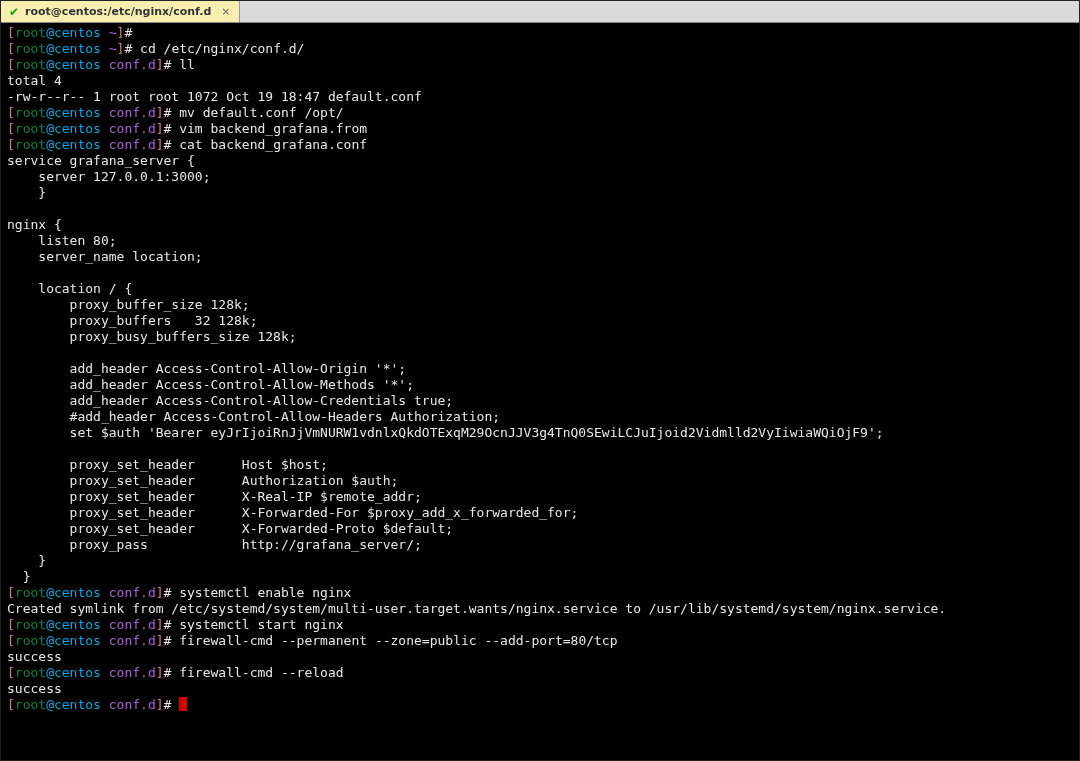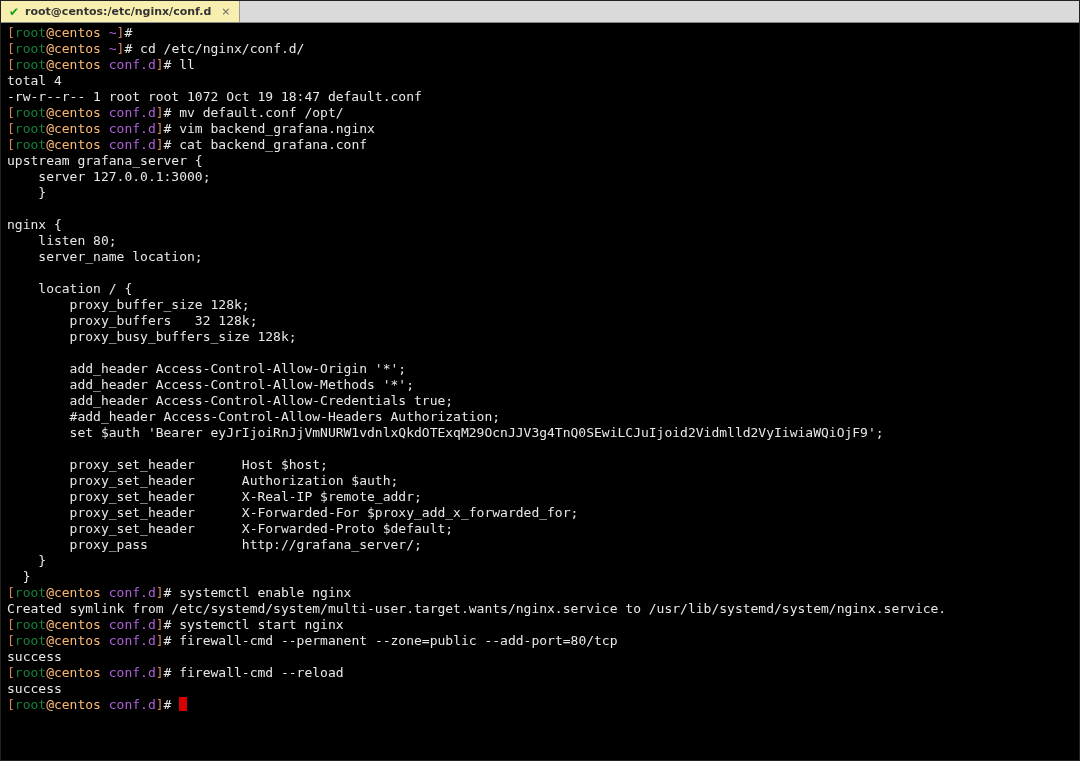--- a/index.html
+++ b/index.html
@@ -7,21 +7,21 @@
   .window { width: 1080px; height: 761px; background: #000; display: flex; flex-direction: column; border: 1px solid #222; }
   .tabbar { height: 22px; background: #dadada; display: flex; align-items: stretch; border-bottom: 1px solid #888; font-family: "DejaVu Sans", Arial, sans-serif; font-size: 11px; user-select: none; }
   .tab { display: flex; align-items: center; gap: 6px; padding: 0 8px; background: #f7eeb0; border-right: 1px solid #999; }
   .tab .check { color: #12a312; font-weight: bold; font-size: 12px; }
   .tab .title { font-weight: bold; color: #333; }
   .tab .close { color: #666; font-size: 11px; margin-left: 4px; cursor: pointer; }
   .term { flex: 1; background: #000; padding: 2px 6px 6px 6px; overflow: hidden; }
   pre.screen { font-family: "DejaVu Sans Mono", "Menlo", "Consolas", monospace; font-size: 13px; line-height: 16px; color: #e8e8e8; white-space: pre; letter-spacing: 0px; }
   .br  { color: #d7875f; }              
   .usr { color: #15803d; }              
-  .at  { color: #fdba74; }              
+  .at  { color: #0ea5e9; }              
   .cwd { color: #af5fd7; }              
   .cmd { color: #e8e8e8; }
   .cursor { display:inline-block; width: 8px; height: 14px; background: #d70000; vertical-align: -2px; }
 </style>
 </head>
 <body>
 
 <div class="window">
   <div class="tabbar">
     <div class="tab">
@@ -31,23 +31,23 @@
     </div>
   </div>
 
   <div class="term">
 <pre class="screen"><span class="br">[</span><span class="usr">root</span><span class="at">@centos </span><span class="cwd">~</span><span class="br">]</span><span class="cmd">#</span><span class="cmd"></span>
 <span class="br">[</span><span class="usr">root</span><span class="at">@centos </span><span class="cwd">~</span><span class="br">]</span><span class="cmd">#</span><span class="cmd"> cd /etc/nginx/conf.d/</span>
 <span class="br">[</span><span class="usr">root</span><span class="at">@centos </span><span class="cwd">conf.d</span><span class="br">]</span><span class="cmd">#</span><span class="cmd"> ll</span>
 <span>total 4</span>
 <span>-rw-r--r-- 1 root root 1072 Oct 19 18:47 default.conf</span>
 <span class="br">[</span><span class="usr">root</span><span class="at">@centos </span><span class="cwd">conf.d</span><span class="br">]</span><span class="cmd">#</span><span class="cmd"> mv default.conf /opt/</span>
-<span class="br">[</span><span class="usr">root</span><span class="at">@centos </span><span class="cwd">conf.d</span><span class="br">]</span><span class="cmd">#</span><span class="cmd"> vim backend_grafana.nginx</span>
+<span class="br">[</span><span class="usr">root</span><span class="at">@centos </span><span class="cwd">conf.d</span><span class="br">]</span><span class="cmd">#</span><span class="cmd"> vim backend_grafana.from</span>
 <span class="br">[</span><span class="usr">root</span><span class="at">@centos </span><span class="cwd">conf.d</span><span class="br">]</span><span class="cmd">#</span><span class="cmd"> cat backend_grafana.conf</span>
-<span>upstream grafana_server {</span>
+<span>service grafana_server {</span>
 <span>    server 127.0.0.1:3000;</span>
 <span>    }</span>
 <span></span>
 <span>nginx {</span>
 <span>    listen 80;</span>
 <span>    server_name location;</span>
 <span></span>
 <span>    location / {</span>
 <span>        proxy_buffer_size 128k;</span>
 <span>        proxy_buffers   32 128k;</span>

